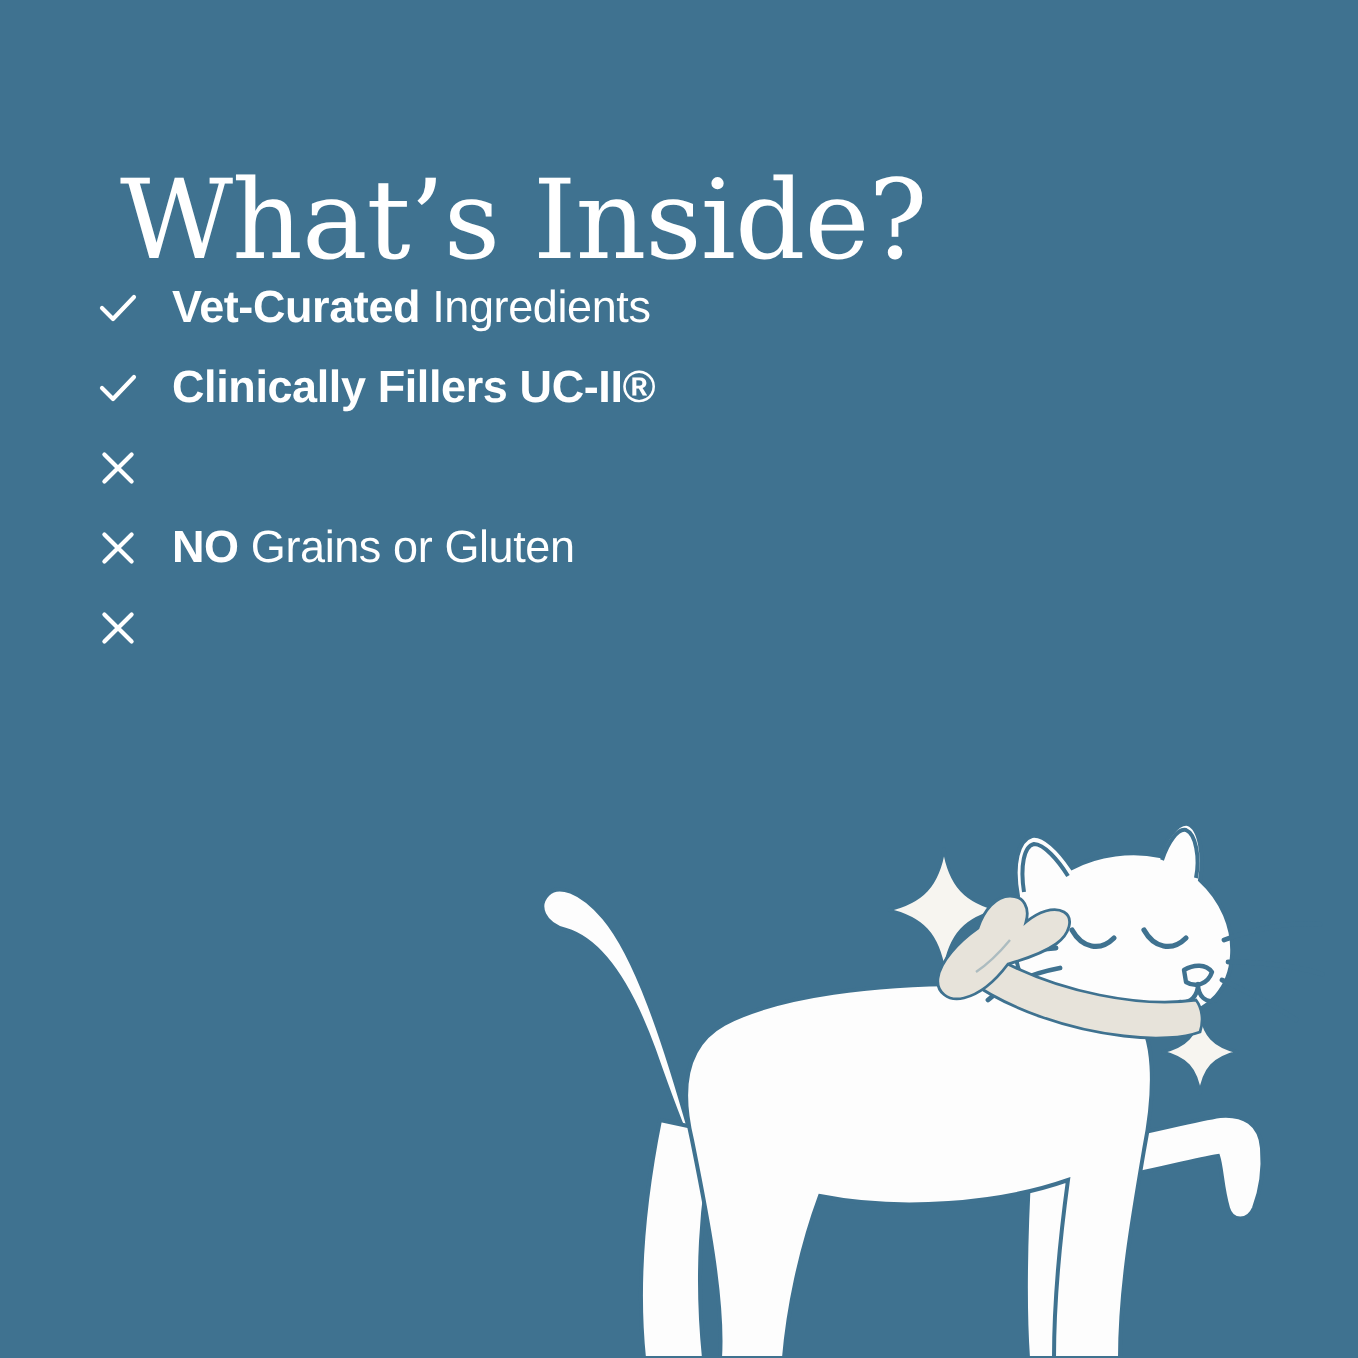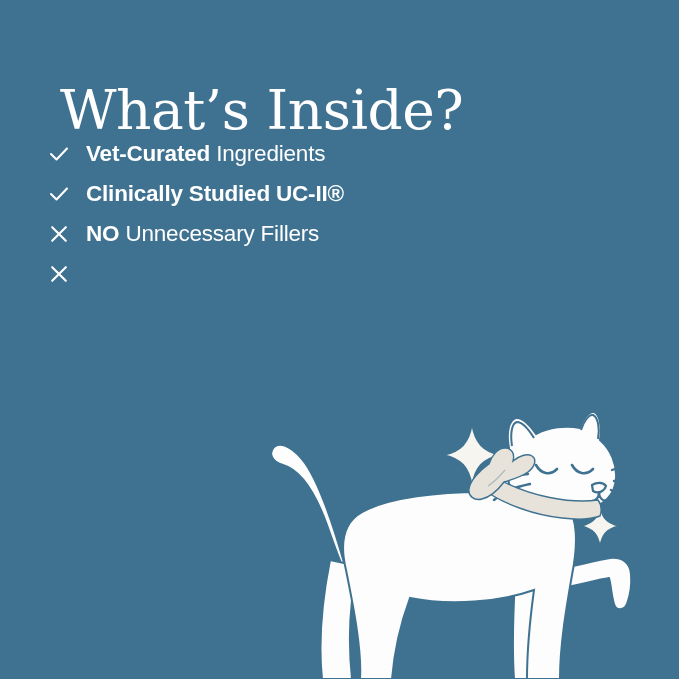--- a/index.html
+++ b/index.html
@@ -99,32 +99,39 @@
       <span class="feature-text"><span class="lead">Vet-Curated</span><span class="rest"> Ingredients</span></span>
     </div>
 
 
     <div class="feature-row">
       <span class="feature-icon">
         <svg width="22" height="22" viewBox="0 0 22 22">
           <path d="M3 11 L8.5 16.5 L19 5.5" fill="none" stroke="#FFFFFF" stroke-width="2.1" stroke-linecap="round" stroke-linejoin="round"></path>
         </svg>
       </span>
-      <span class="feature-text"><span class="lead">Clinically Studied UC-II®</span><span class="rest"></span></span>
+      <span class="feature-text"><span class="lead">Clinically Fillers UC-II®</span><span class="rest"></span></span>
     </div>
 
     <div class="feature-row">
       <span class="feature-icon">
         <svg width="20" height="20" viewBox="0 0 20 20">
           <path d="M3.2 3.2 L16.8 16.8 M16.8 3.2 L3.2 16.8" fill="none" stroke="#FFFFFF" stroke-width="2.1" stroke-linecap="round"></path>
         </svg>
       </span>
-      <span class="feature-text"><span class="lead">NO</span><span class="rest"> Unnecessary Fillers</span></span>
-    </div>
-
+    </div>
+
+    <div class="feature-row">
+      <span class="feature-icon">
+        <svg width="20" height="20" viewBox="0 0 20 20">
+          <path d="M3.2 3.2 L16.8 16.8 M16.8 3.2 L3.2 16.8" fill="none" stroke="#FFFFFF" stroke-width="2.1" stroke-linecap="round"></path>
+        </svg>
+      </span>
+      <span class="feature-text"><span class="lead">NO</span><span class="rest"> Grains or Gluten</span></span>
+    </div>
 
     <div class="feature-row" style="width:420px;">
       <span class="feature-icon">
         <svg width="20" height="20" viewBox="0 0 20 20">
           <path d="M3.2 3.2 L16.8 16.8 M16.8 3.2 L3.2 16.8" fill="none" stroke="#FFFFFF" stroke-width="2.1" stroke-linecap="round"></path>
         </svg>
       </span>
     </div>
 
   </div>

